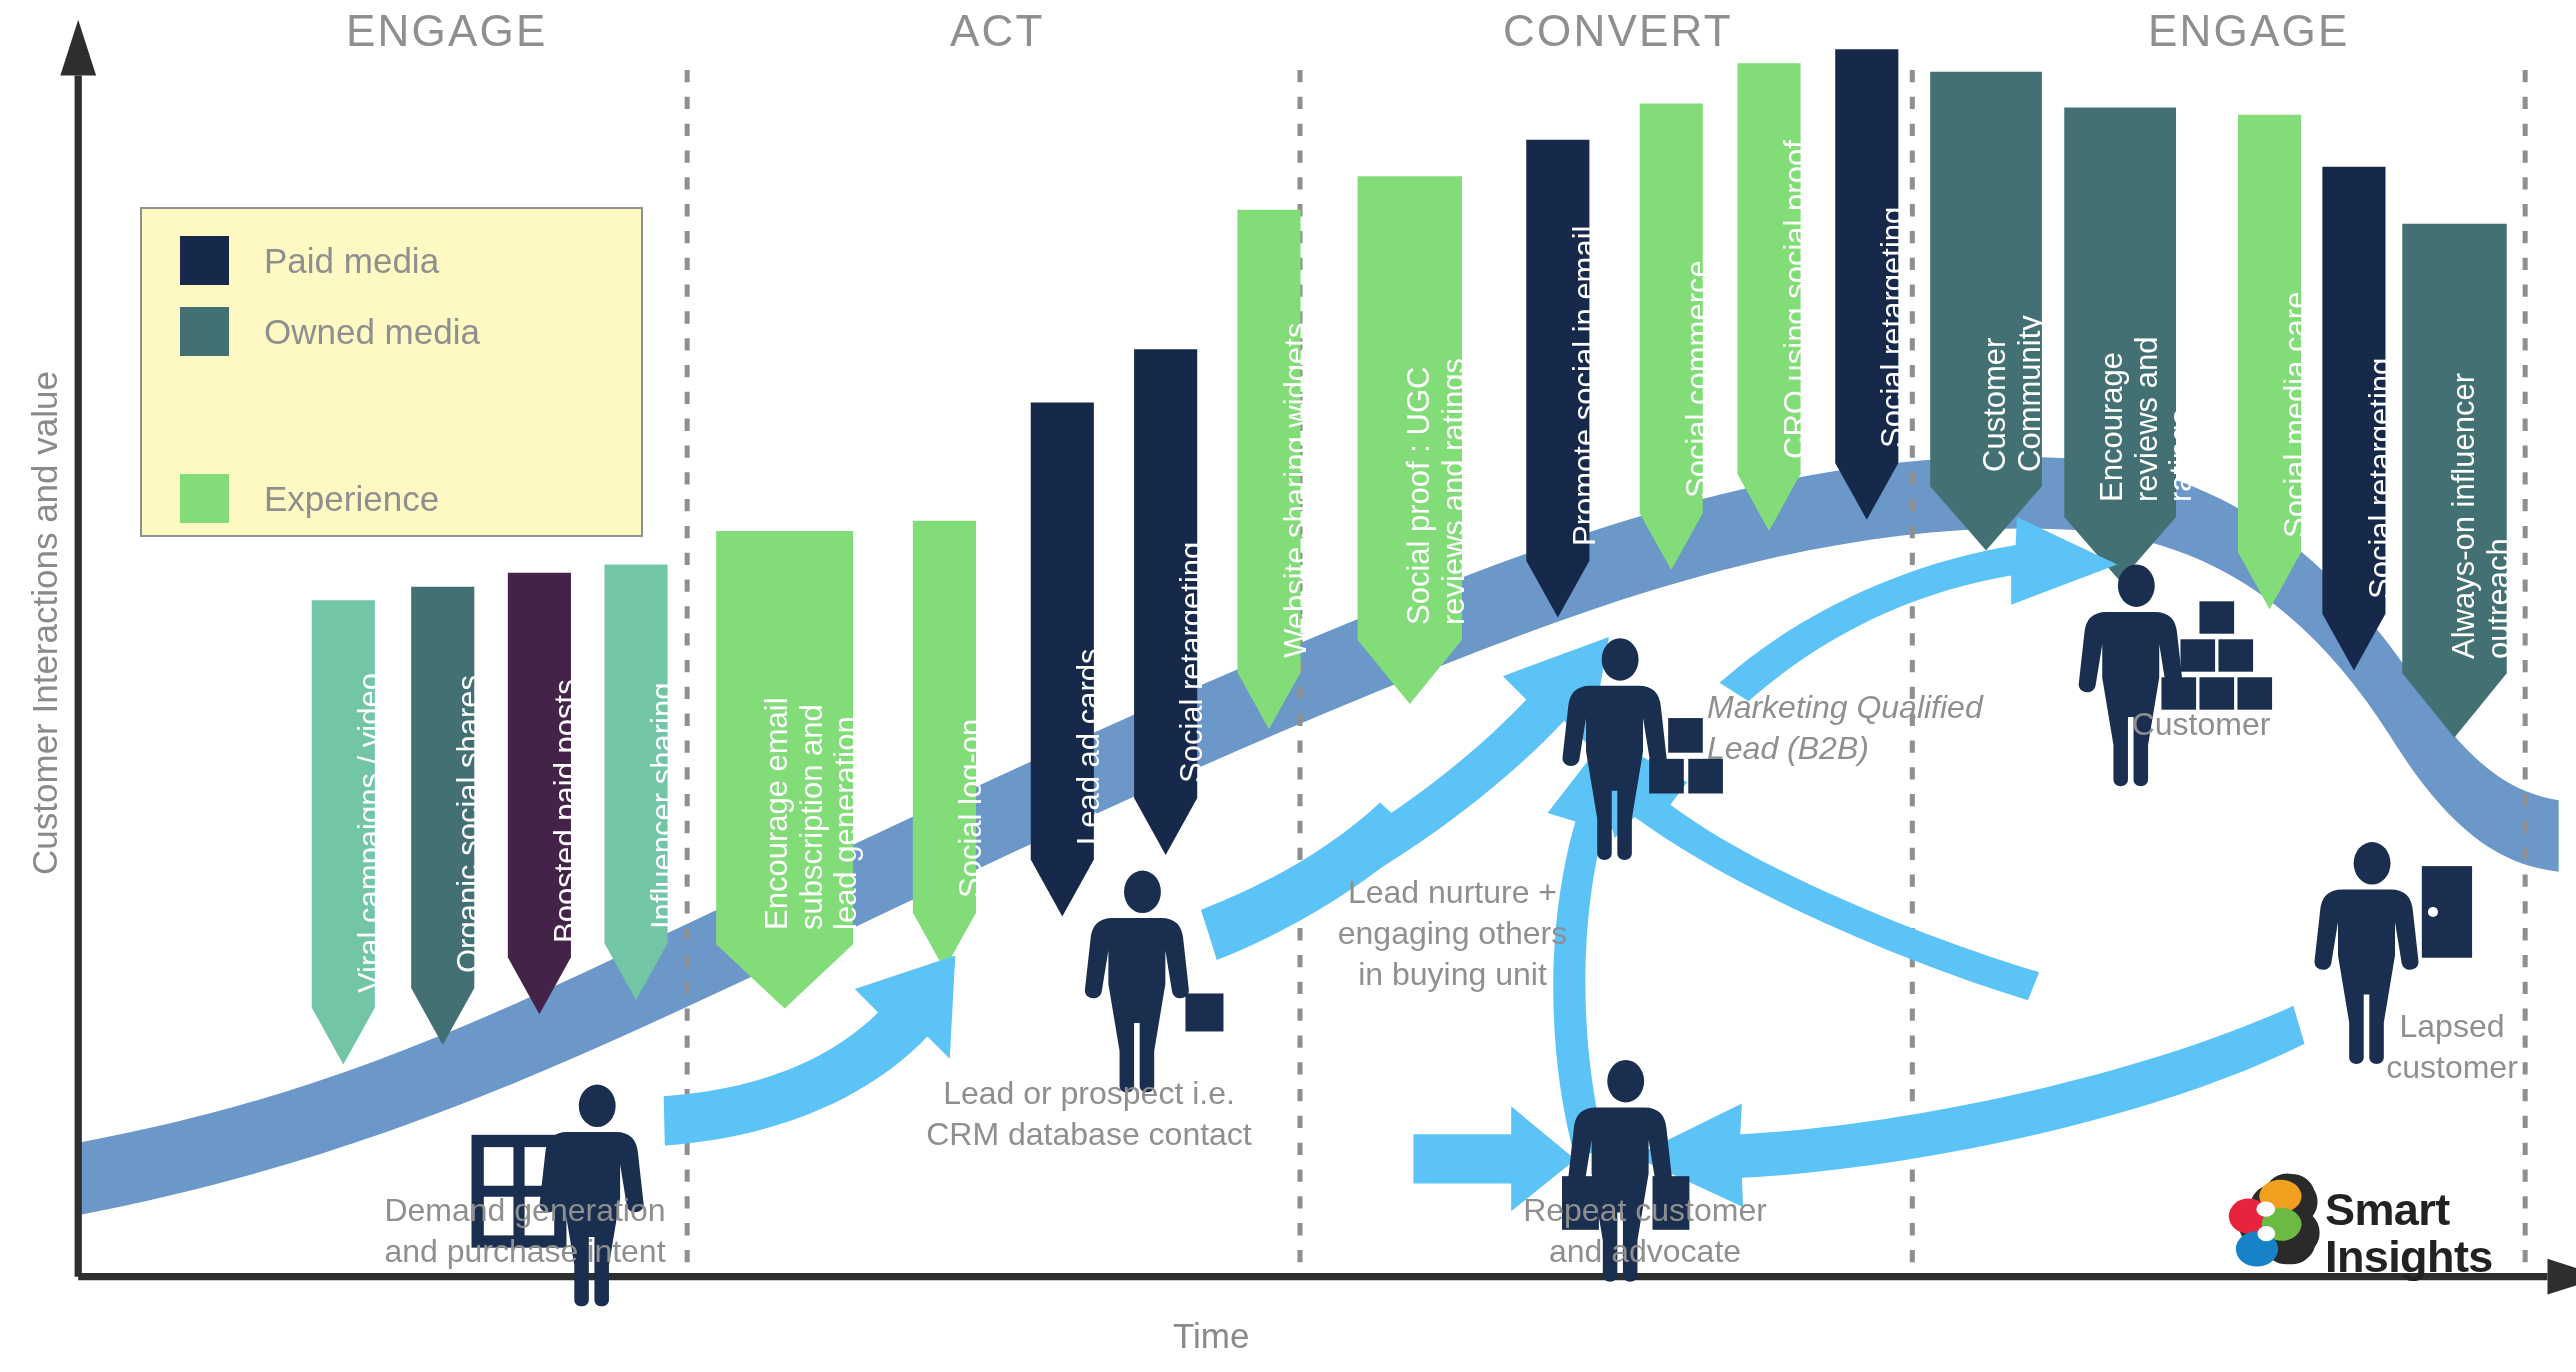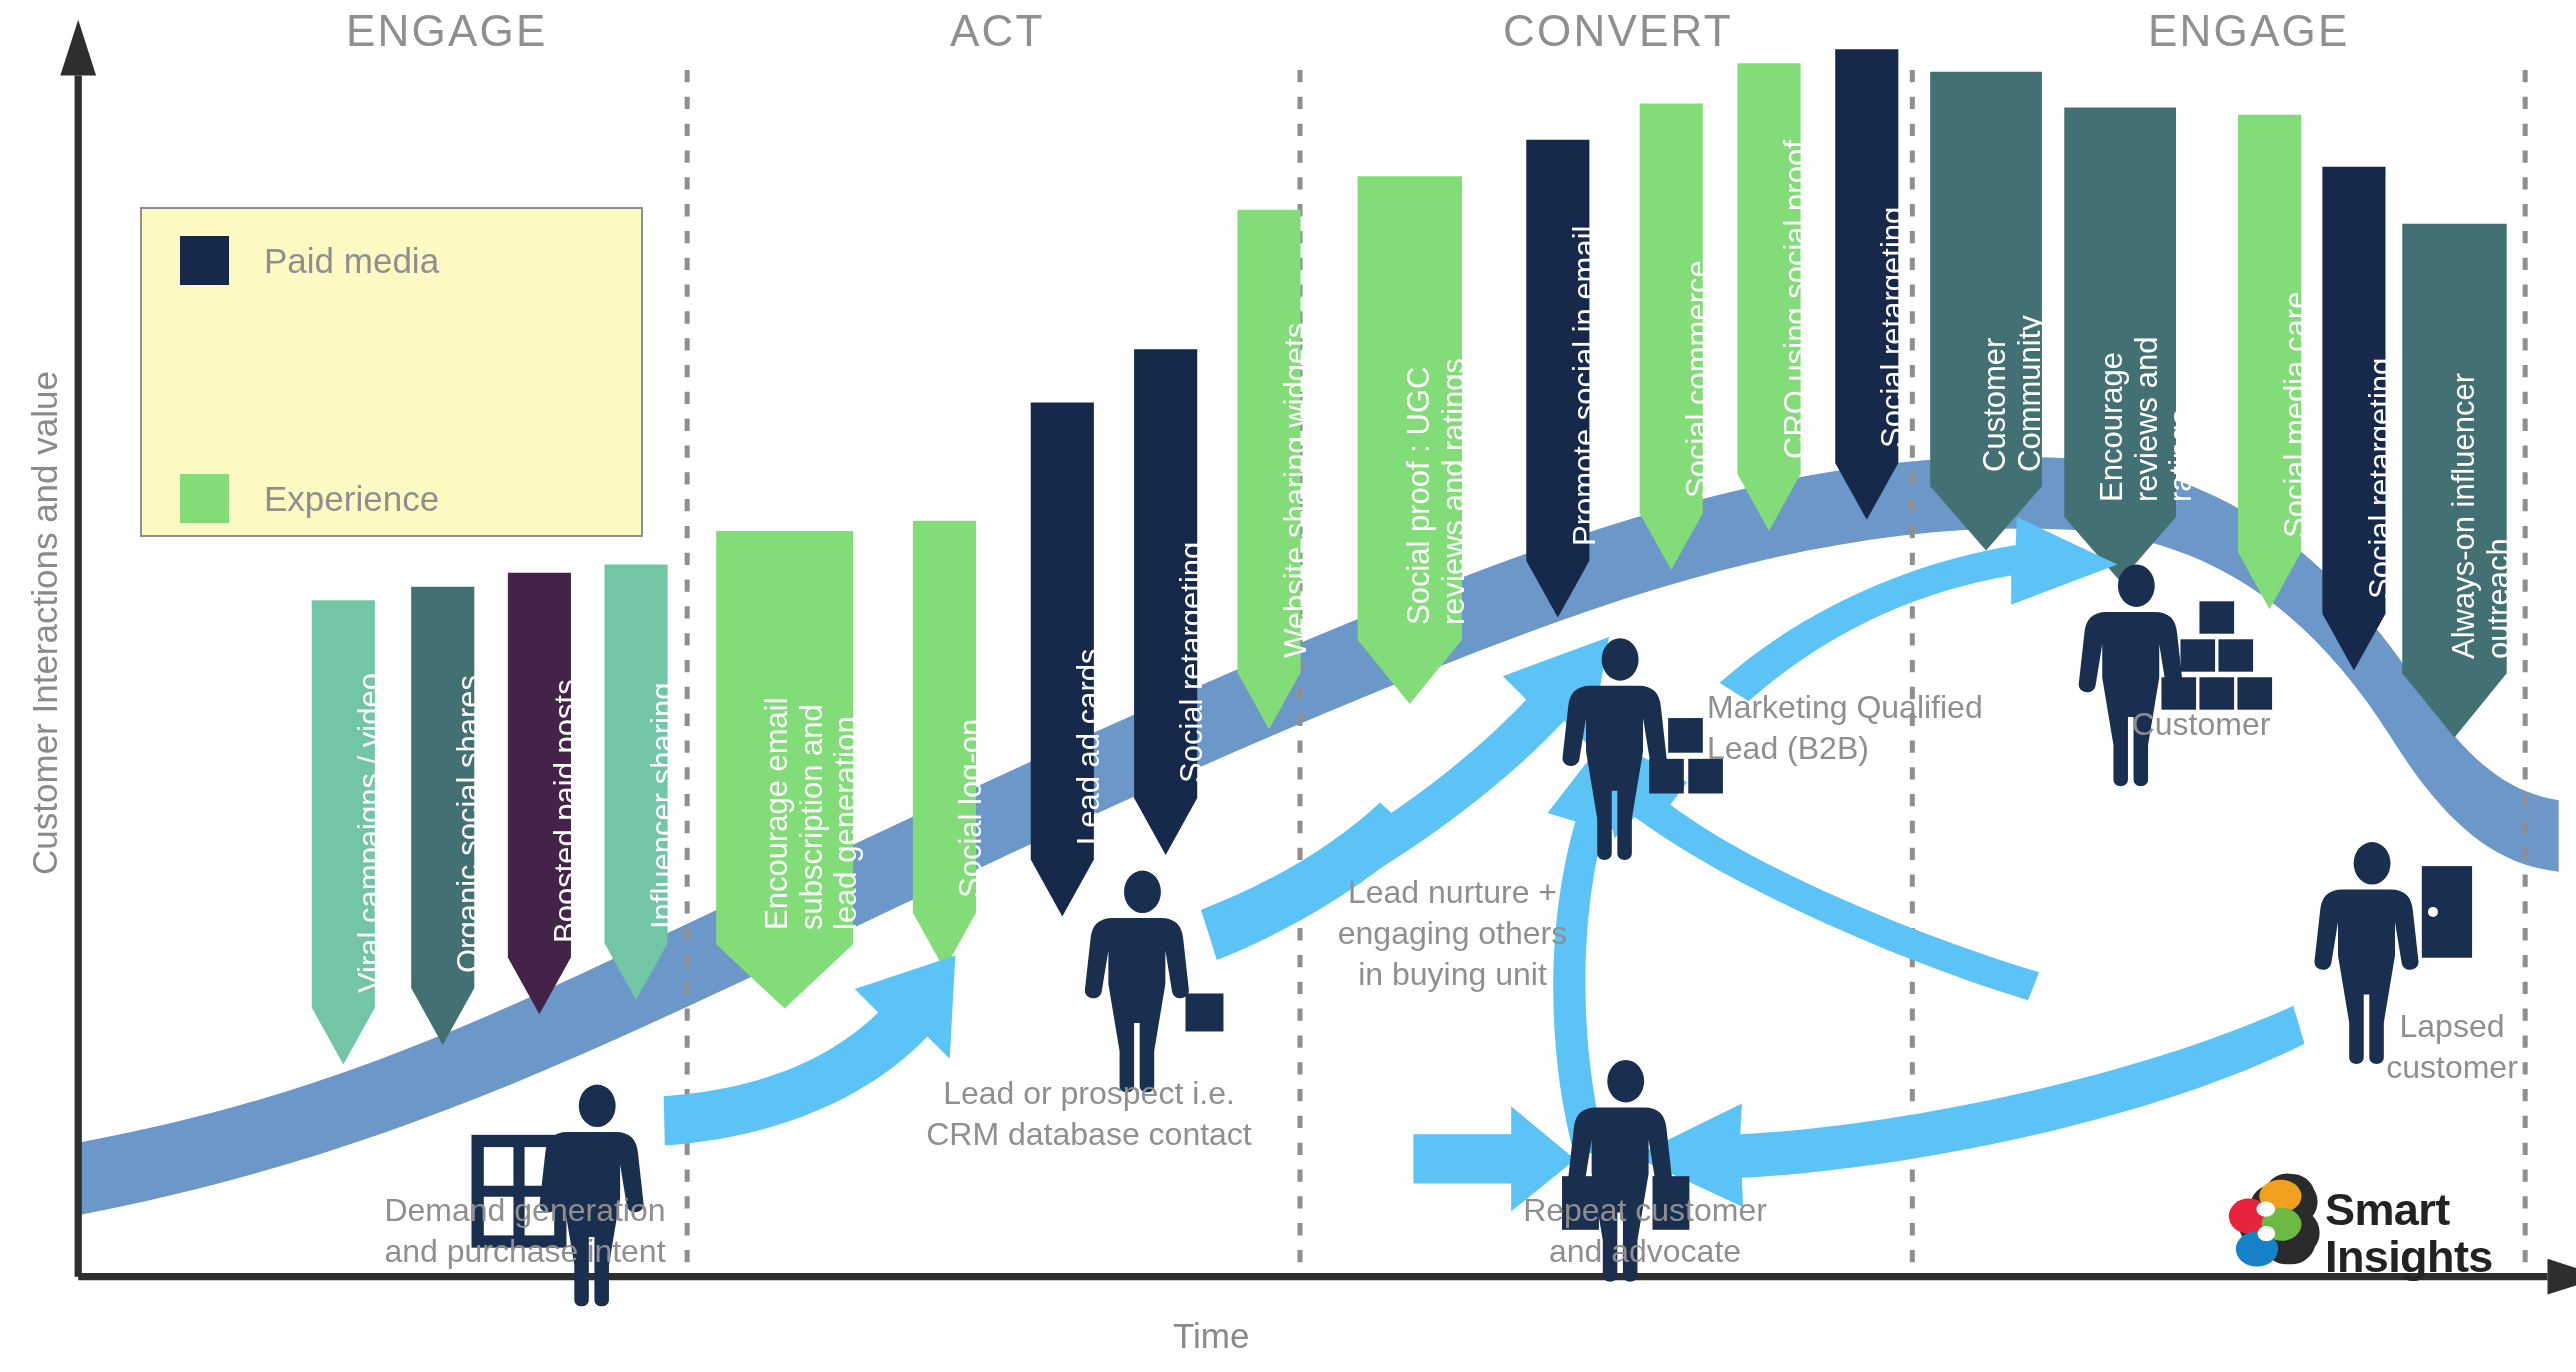--- a/index.html
+++ b/index.html
@@ -195,20 +195,24 @@
   <div class="stage-title" style="left:1503px;top:5.6px;text-align:center;">CONVERT</div>
   <div class="stage-title" style="left:2148px;top:5.6px;">ENGAGE</div>
 
   <div class="axis-label" id="ylabel">Customer Interactions and value</div>
   <div class="axis-label" id="xlabel">Time</div>
 
   <div class="legend-box">
     <div class="legend-row" style="top:27px;">
       <span class="legend-sw" style="background:#17294a"></span>
       <span class="legend-txt">Paid media</span>
+    </div>
+    <div class="legend-row" style="top:98px;">
+      <span class="legend-sw" style="background:#437173"></span>
+      <span class="legend-txt">Owned media</span>
     </div>
     <div class="legend-row" style="top:241px;margin-top:24px;">
       <span class="legend-sw" style="background:#82dc78"></span>
       <span class="legend-txt">Experience</span>
     </div>
   </div>
 
   <div id="arrow-labels">
       <div class="arrow-text" style="left: 353px; top: 993px; width: 385px;">Viral campaigns / video</div>
       <div class="arrow-text" style="left: 452px; top: 973px; width: 379px;">Organic social shares</div>
@@ -236,21 +240,21 @@
       <div class="arrow-text" style="left: 2364px; top: 599px; width: 425px;">Social retargeting</div>
       <div class="arrow-text" style="left: 2447px; top: 659px; width: 427px;">Always-on influencer
 outreach</div>
     </div>
 
   <div id="entity-labels">
       <div class="ent-label" style="left: 346px; top: 1190px; width: 358px;">Demand generation
 and purchase intent</div>
       <div class="ent-label" style="left: 899px; top: 1073px; width: 380px;">Lead or prospect  i.e.
 CRM database contact</div>
-      <div class="ent-label left" style="left: 1707px; top: 687px; width: 346px;">Marketing Qualified
+      <div class="ent-label left" style="left: 1707px; top: 687px; width: 346px; font-style: italic;">Marketing Qualified
 Lead (B2B)</div>
       <div class="ent-label" style="left: 2106px; top: 704px; width: 190px;">Customer</div>
       <div class="ent-label" style="left: 1480px; top: 1190px; width: 330px;">Repeat customer
 and advocate</div>
       <div class="ent-label" style="left: 2346px; top: 1006px; width: 212px;">Lapsed
 customer</div>
     </div>
 
   <div id="annotation-labels">
       <div class="ent-label" style="left: 1307px; top: 872px; width: 291px;">Lead nurture +

